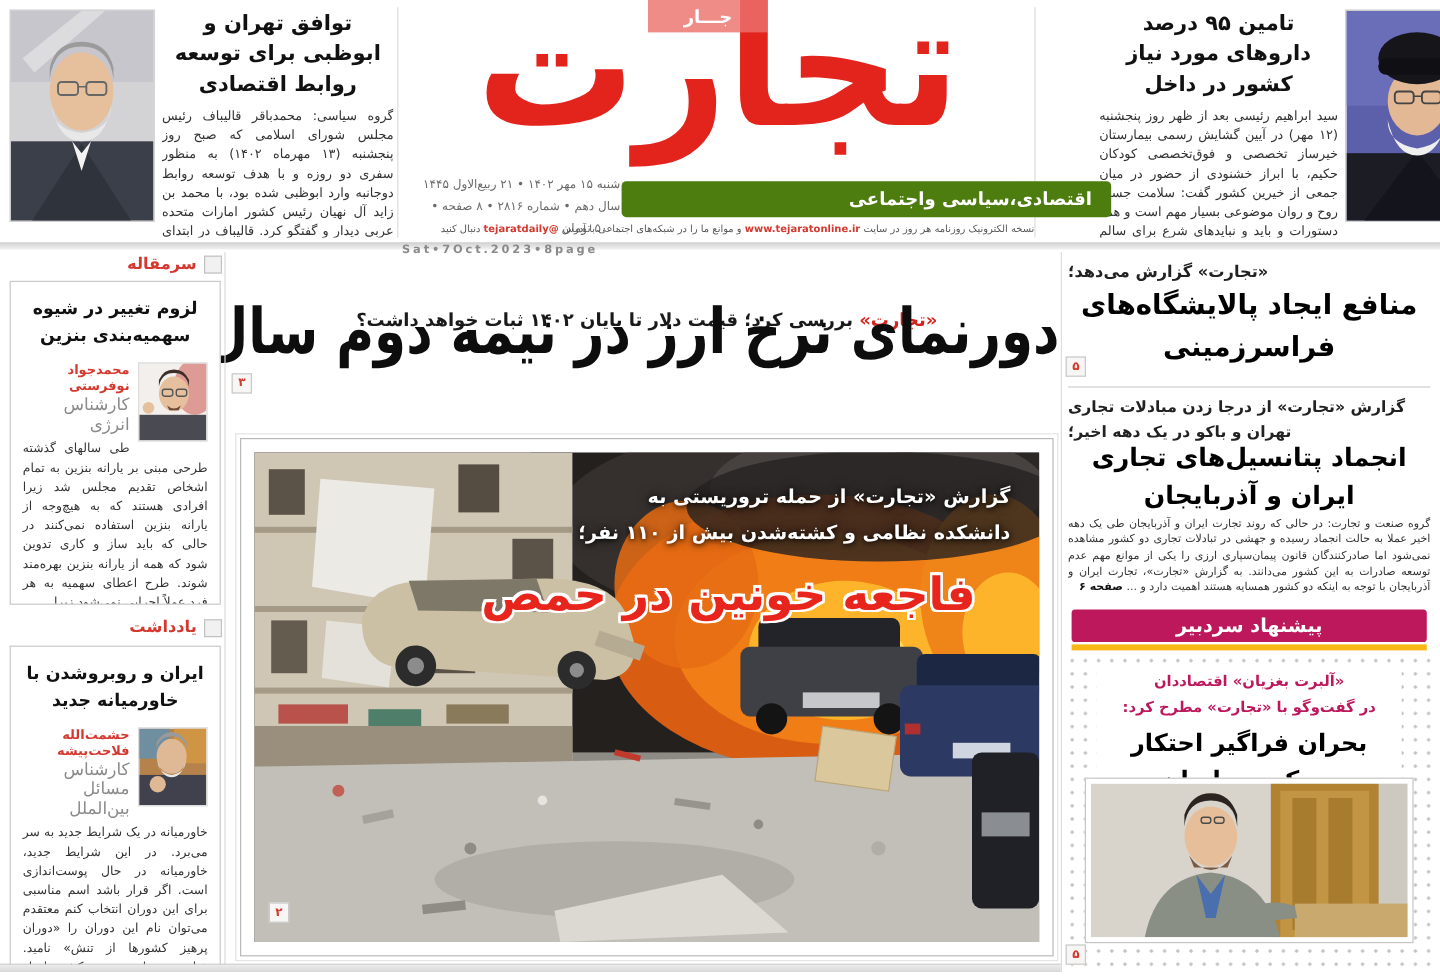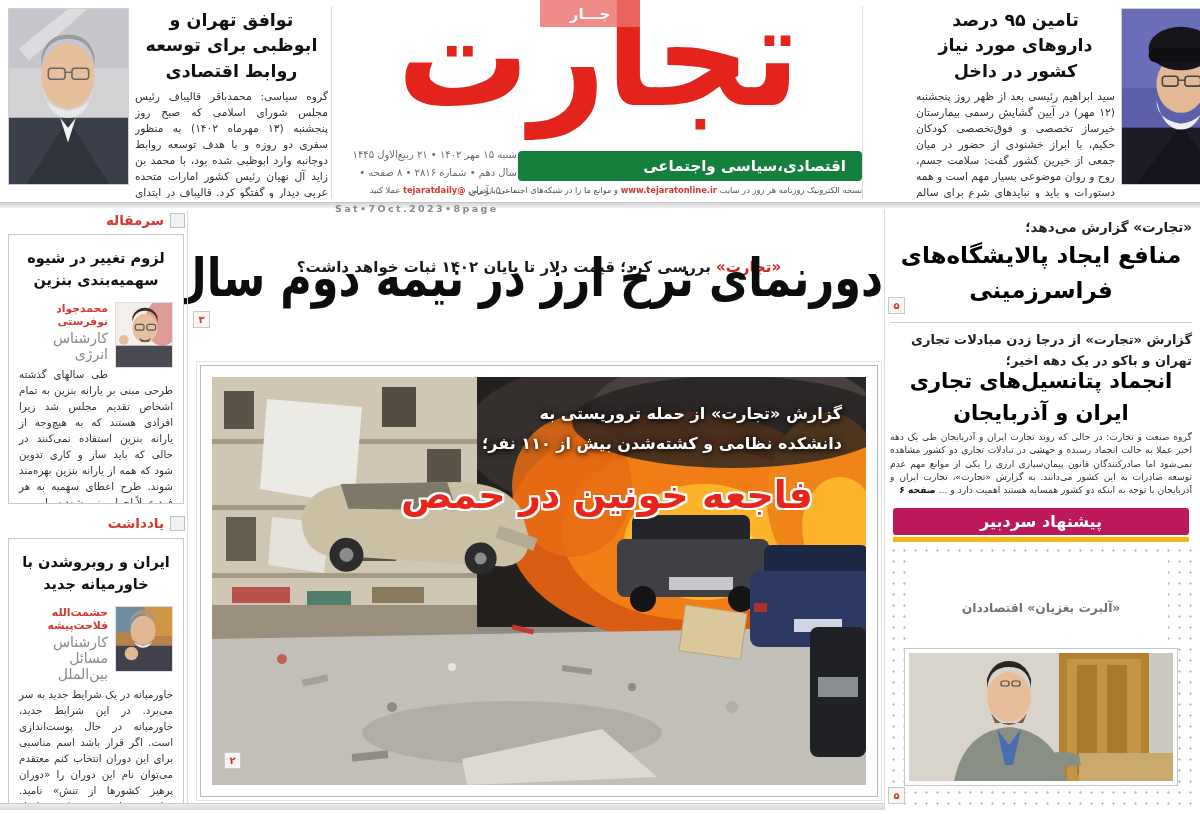--- a/index.html
+++ b/index.html
@@ -12,21 +12,21 @@
     background:linear-gradient(#d6d6d6,#f2f2f2); border-top:1px solid #c3c3c3; }
   .bottom-strip { position:absolute; left:0; top:803px; width:884px; height:7px;
     background:linear-gradient(#ececec,#d8d8d8); border-top:1px solid #cccccc; }
 
   
   .masthead { position:absolute; left:335px; top:0; width:527px; height:200px; }
   .logo { position:absolute; left:50%; top:-30px; transform:translateX(-50%) scaleY(1.08);
     transform-origin:top center; font-size:132px; font-weight:700; color:#e3241c; z-index:3;
     line-height:1.2; white-space:nowrap;
     text-shadow:-4px 0 0 #fff,4px 0 0 #fff,0 -4px 0 #fff,0 4px 0 #fff,-3px -3px 0 #fff,3px 3px 0 #fff,-3px 3px 0 #fff,3px -3px 0 #fff; }
-  .ribbon { position:absolute; left:183px; top:151px; width:344px; height:30px; background:#15803d;
+  .ribbon { position:absolute; left:183px; top:151px; width:408px; height:30px; background:#4d7c0f;
     border-radius:4px; z-index:2; display:flex; align-items:center; }
   .ribbon span { width:100%; padding-right:16px; color:#fff; font-weight:700; font-size:15px; text-align:right; }
   .watermark { position:absolute; left:540px; top:0; width:100px; height:27px; z-index:6;
     background:rgba(236,115,110,.82); color:#fff; font-weight:700; font-size:15px;
     display:flex; align-items:center; justify-content:center; letter-spacing:1px; }
   .dateline { position:absolute; left:0; top:146px; width:182px; text-align:right; color:#6b6b6b;
     font-size:10px; line-height:1.8; z-index:4; }
   .dateline .en { direction:ltr; text-align:left; letter-spacing:2.4px; font-size:9.5px; color:#8a8a8a; font-weight:700; }
   .social { position:absolute; left:186px; top:185px; width:341px; font-size:8.3px; color:#555;
     text-align:center; z-index:4; white-space:nowrap; }
@@ -75,34 +75,34 @@
     padding:12px 10px 8px; overflow:hidden; }
   .side-box h3 { font-size:14.5px; font-weight:700; color:#111; text-align:center; line-height:1.55; margin-bottom:10px; }
   .author-photo { float:right; width:58px; height:66px; margin-left:7px; margin-bottom:3px;
     border:1px solid #ddd; background:#eee; overflow:hidden; }
   .author-photo svg { display:block; width:100%; height:100%; }
   .a-name { color:#d4382e; font-weight:700; font-size:10.8px; margin-bottom:2px; }
   .a-role { color:#8a8a8a; font-size:14px; margin-bottom:5px;text-align:right; }
   .side-body { font-size:10.3px; line-height:1.55; color:#333; text-align:justify; }
 
   
-  .rc-kicker { position:absolute; left:890px; width:302px; text-align:right; font-weight:700;
+  .rc-kicker { position:absolute; left:890px; width:302px; text-align:left; font-weight:700;
     font-size:13.5px; color:#222; line-height:1.6; }
   .rc-headline { position:absolute; left:890px; width:302px; text-align:center; font-weight:700;
     color:#000; line-height:1.5; }
   .rc-div { position:absolute; left:890px; width:302px; border-top:1px solid #cfcfcf; }
   .rc-body { position:absolute; left:890px; width:302px; font-size:9.2px; line-height:1.45;
     color:#333; text-align:justify; overflow:hidden; max-height:78px; }
   .banner { position:absolute; left:893px; top:508px; width:296px; height:27px; background:#be185d;
     border-radius:3px; color:#fff; font-weight:700; font-size:16px; display:flex; align-items:center; justify-content:center; }
   .banner-strip { position:absolute; left:893px; top:537px; width:296px; height:5px; background:#f9b713; }
   .dotted { position:absolute; left:888px; top:545px; width:306px; height:264px;
     background-image:radial-gradient(circle,#c4c4c4 1.2px,transparent 1.4px); background-size:11px 11px; }
   .pick-panel { position:absolute; left:914px; top:553px; width:254px; background:#fff; padding:5px 6px 8px; text-align:center; }
-  .pick-kicker { font-weight:700; font-size:12.3px; color:#737373; line-height:1.7;margin-top:40px; }
+  .pick-kicker { font-weight:700; font-size:12.3px; color:#be185d; line-height:1.7; }
   .pick-headline { font-weight:700; font-size:20px; color:#000; line-height:1.55; margin-top:4px; }
   .pick-photo { position:absolute; left:904px; top:648px; width:274px; height:138px; background:#fff;
     border:1px solid #c5c5c5; padding:4px; }
   .pick-photo svg { display:block; width:100%; height:100%; }
 </style>
 </head>
 <body>
 
 <div class="page">
 
@@ -114,21 +114,21 @@
     <div class="dateline">
       <div>شنبه ۱۵ مهر ۱۴۰۲ • ۲۱ ربیع‌الاول ۱۴۴۵</div>
       <div>سال دهم • شماره ۲۸۱۶ • ۸ صفحه • ۵۰۰۰ تومان</div>
       <div class="en">Sat•7Oct.2023•8page</div>
     </div>
     <div class="social">
       <span>نسخه الکترونیک روزنامه هر روز در سایت</span>
       <span class="red">www.tejaratonline.ir</span>
       <span>و موانع ما را در شبکه‌های اجتماعی با آدرس</span>
       <span class="red">@tejaratdaily</span>
-      <span>عملا کنید</span>
+      <span>دنبال کنید</span>
     </div>
   </div>
   <div class="watermark">جـــار</div>
 
   <div class="vline" style="left:331px;top:6px;height:192px;"></div>
   <div class="vline" style="left:862px;top:6px;height:192px;"></div>
 
   <div class="top-art tl">
     <div class="top-text">
       <h2>توافق تهران و ابوظبی برای توسعه روابط اقتصادی</h2>

